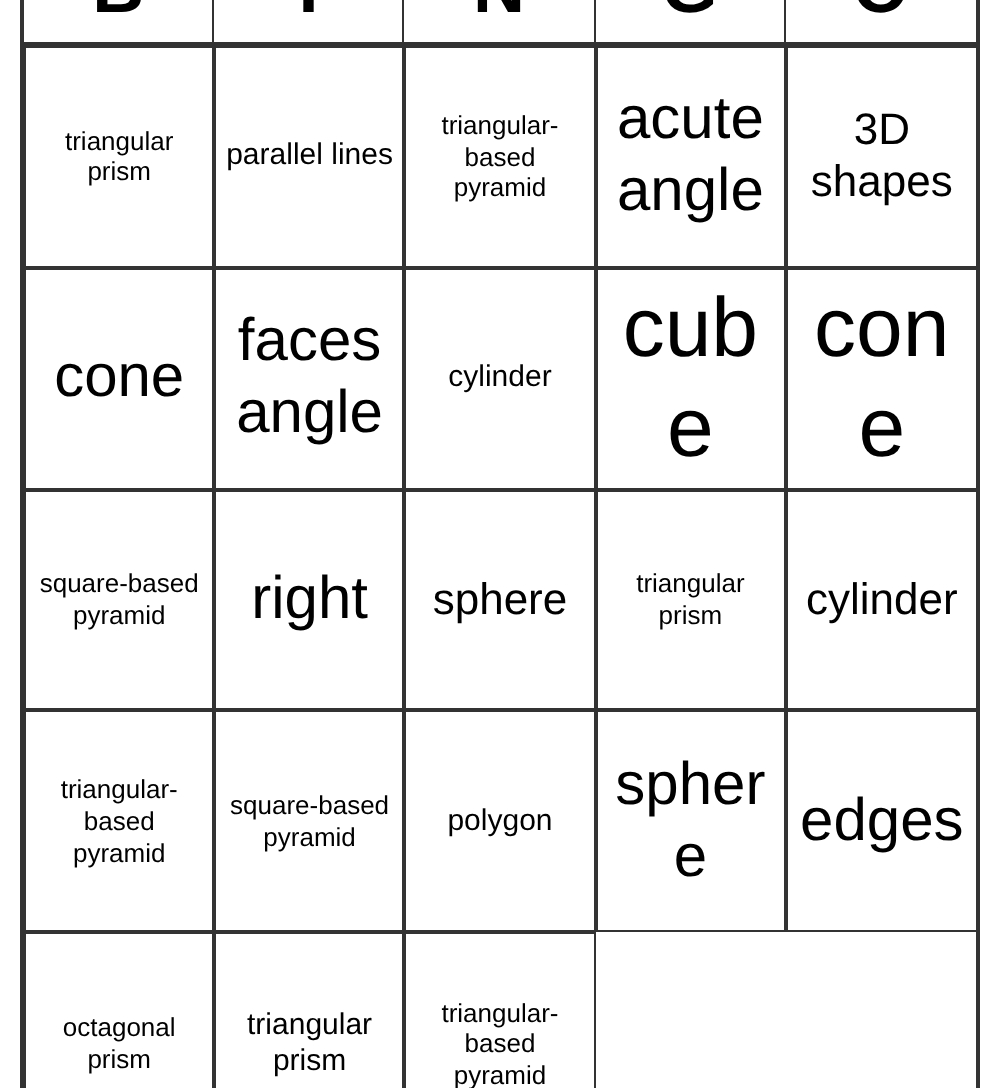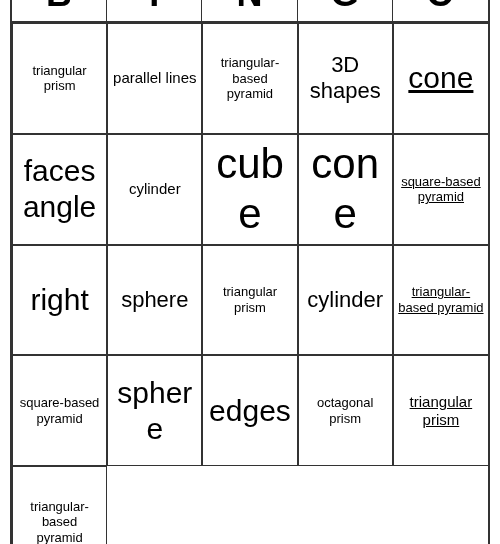--- a/index.html
+++ b/index.html
@@ -43,53 +43,54 @@
       align-items: center;
       justify-content: center;
       text-align: center;
       padding: 4px;
       min-height: 90px;
       line-height: 1.2;
       word-break: break-word;
     }
     .bingo-cell:nth-child(5n) {
       border-right: none;
-      text-decoration: underline;
     }
     .bingo-cell:nth-child(n+21) {
       border-bottom: none;
     }
   </style>
 </head>
 <body>
 
 <div class="bingo-card">
   <div class="bingo-header">
   <div class="bingo-header-cell">B</div>
       <div class="bingo-header-cell">I</div>
       <div class="bingo-header-cell">N</div>
       <div class="bingo-header-cell">G</div>
       <div class="bingo-header-cell">O</div>
     </div>
   <div class="bingo-grid">
   <div class="bingo-cell" style="font-size: 13px;">triangular prism</div>
       <div class="bingo-cell" style="font-size: 15px;">parallel lines</div>
       <div class="bingo-cell" style="font-size: 13px;">triangular-based pyramid</div>
+      <div class="bingo-cell" style="font-size: 30px;">acute angle</div>
       <div class="bingo-cell" style="font-size: 22px;">3D shapes</div>
       <div class="bingo-cell" style="font-size: 30px;">cone</div>
       <div class="bingo-cell" style="font-size: 30px;">faces angle</div>
       <div class="bingo-cell" style="font-size: 15px;">cylinder</div>
       <div class="bingo-cell" style="font-size: 42px;">cube</div>
       <div class="bingo-cell" style="font-size: 42px;">cone</div>
       <div class="bingo-cell" style="font-size: 13px;">square-based pyramid</div>
       <div class="bingo-cell" style="font-size: 30px;">right</div>
       <div class="bingo-cell" style="font-size: 22px;">sphere</div>
       <div class="bingo-cell" style="font-size: 13px;">triangular prism</div>
       <div class="bingo-cell" style="font-size: 22px;">cylinder</div>
       <div class="bingo-cell" style="font-size: 13px;">triangular-based pyramid</div>
       <div class="bingo-cell" style="font-size: 13px;">square-based pyramid</div>
+      <div class="bingo-cell" style="font-size: 15px;">polygon</div>
       <div class="bingo-cell" style="font-size: 30px;">sphere</div>
       <div class="bingo-cell" style="font-size: 30px;">edges</div>
       <div class="bingo-cell" style="font-size: 13px;">octagonal prism</div>
       <div class="bingo-cell" style="font-size: 15px;">triangular prism</div>
       <div class="bingo-cell" style="font-size: 13px;">triangular-based pyramid</div>
     </div>
 </div>
 
 </body></html>

